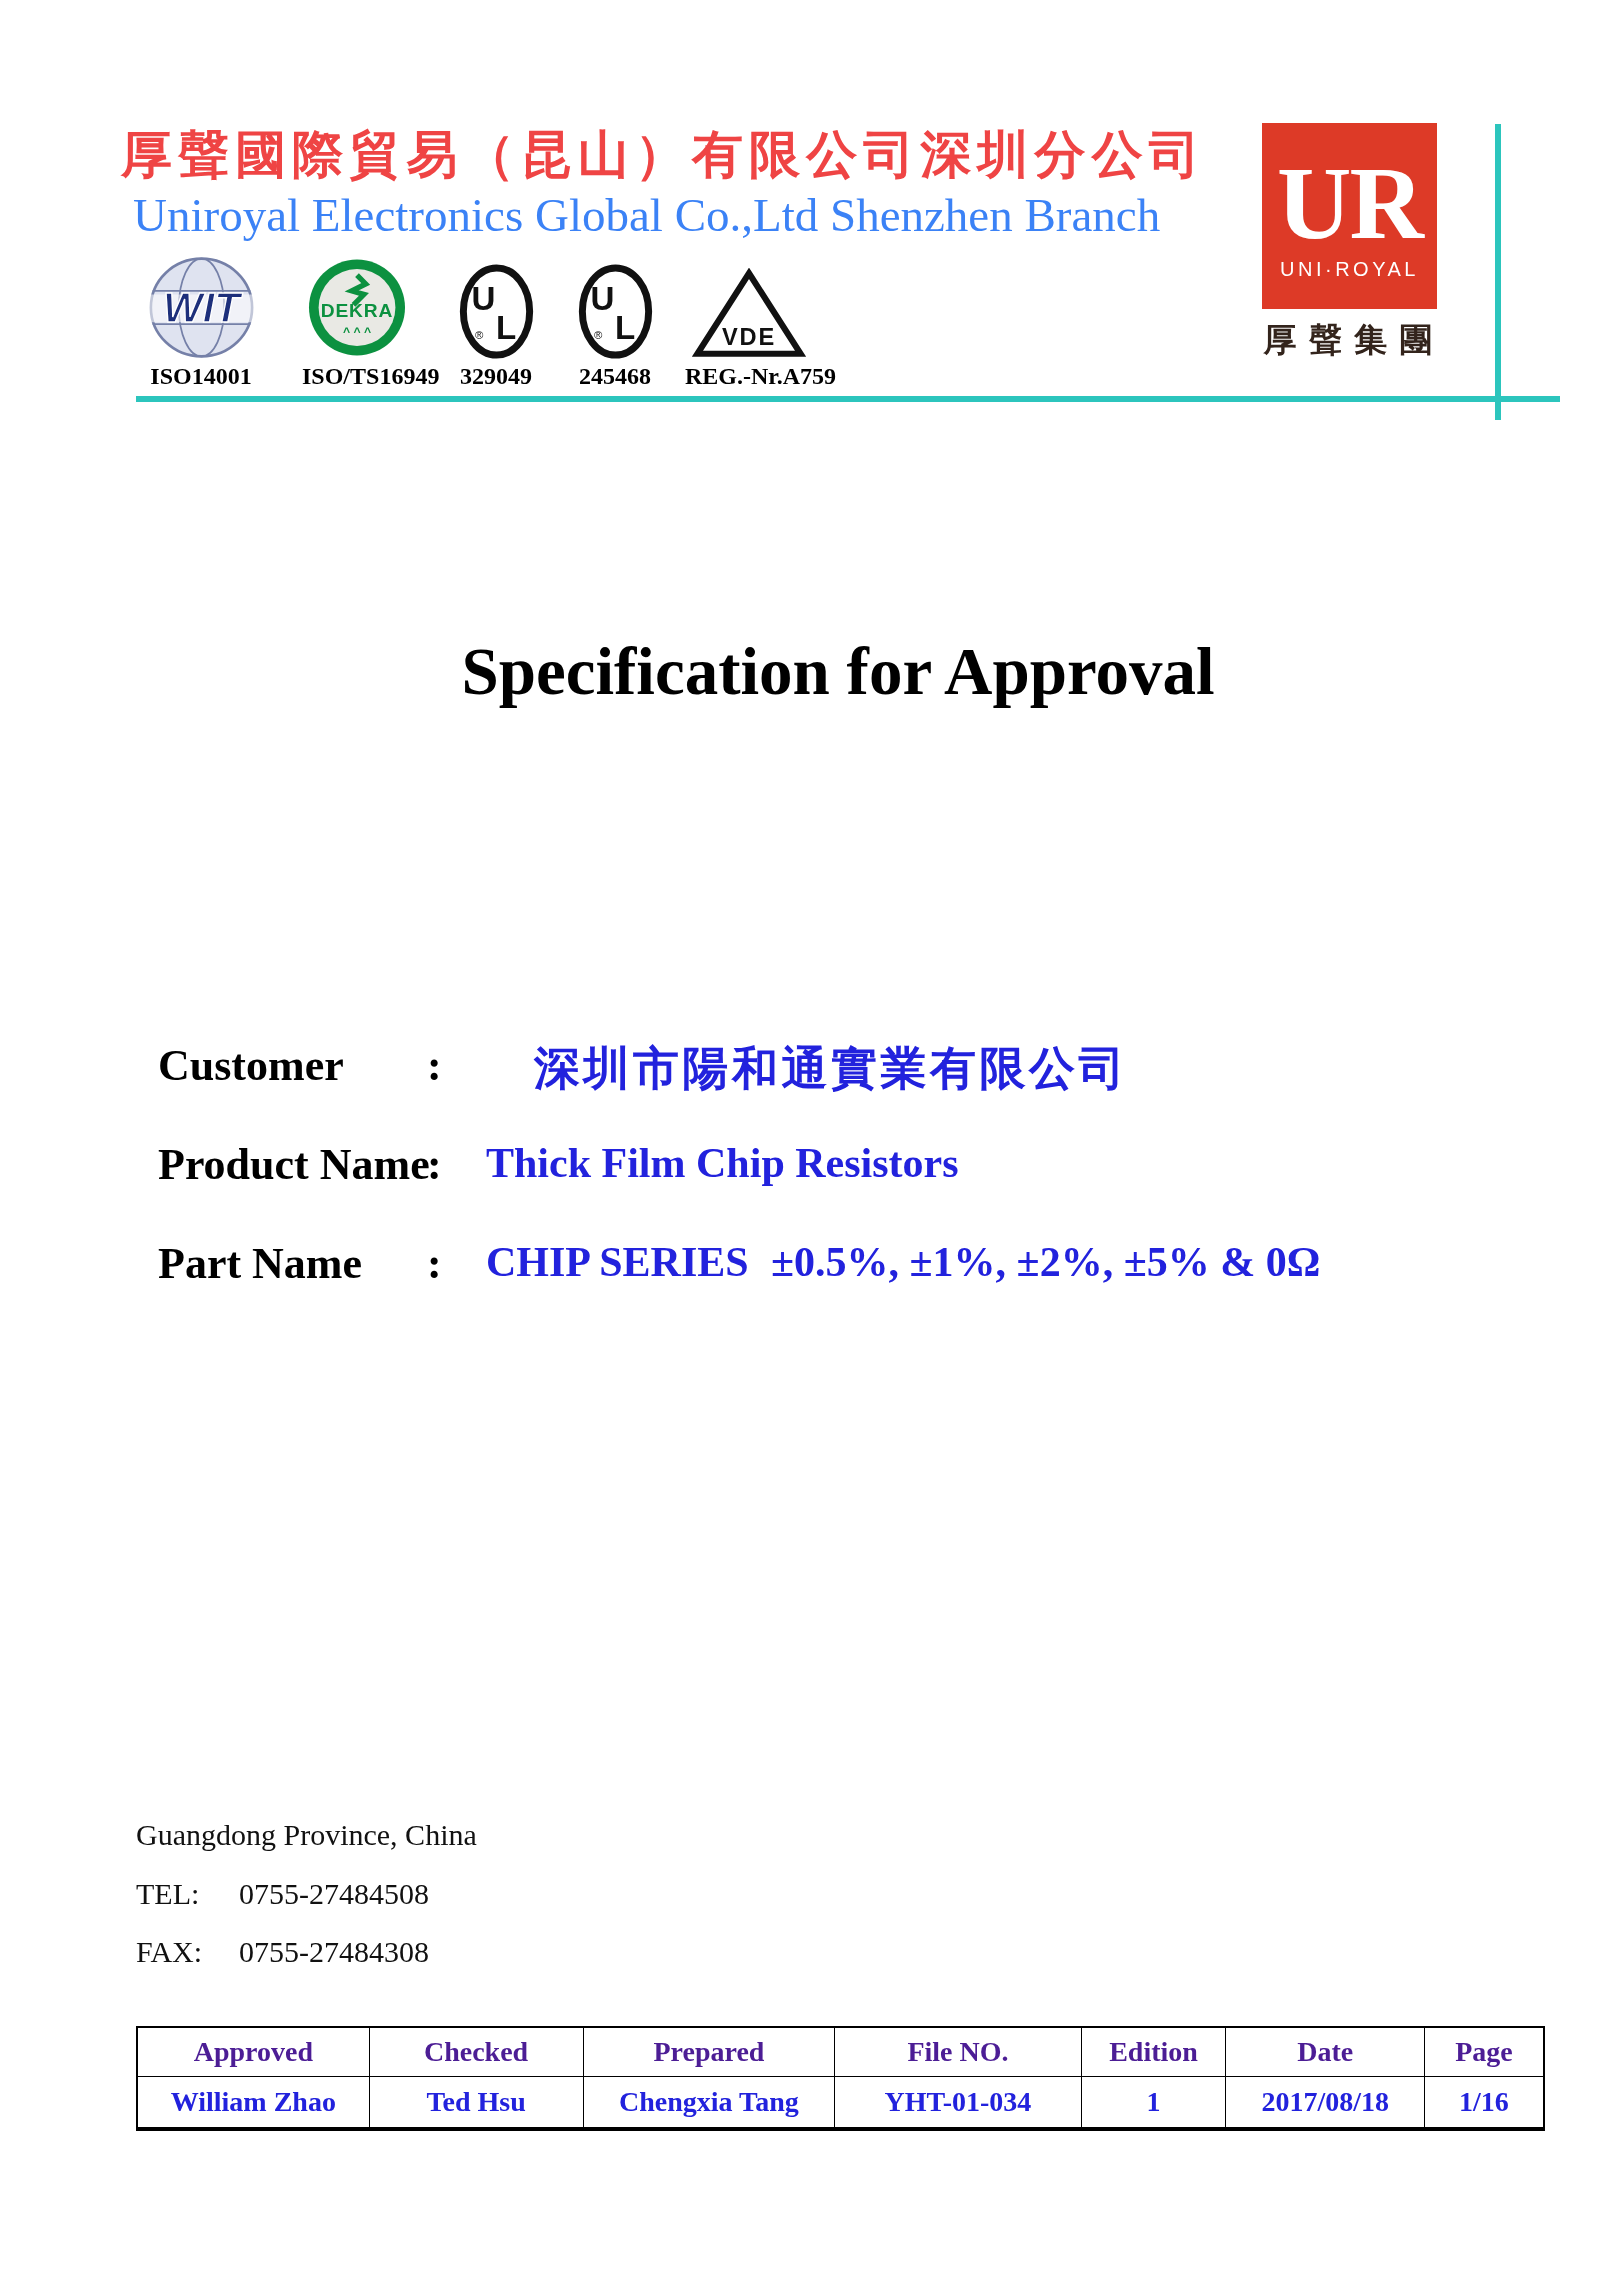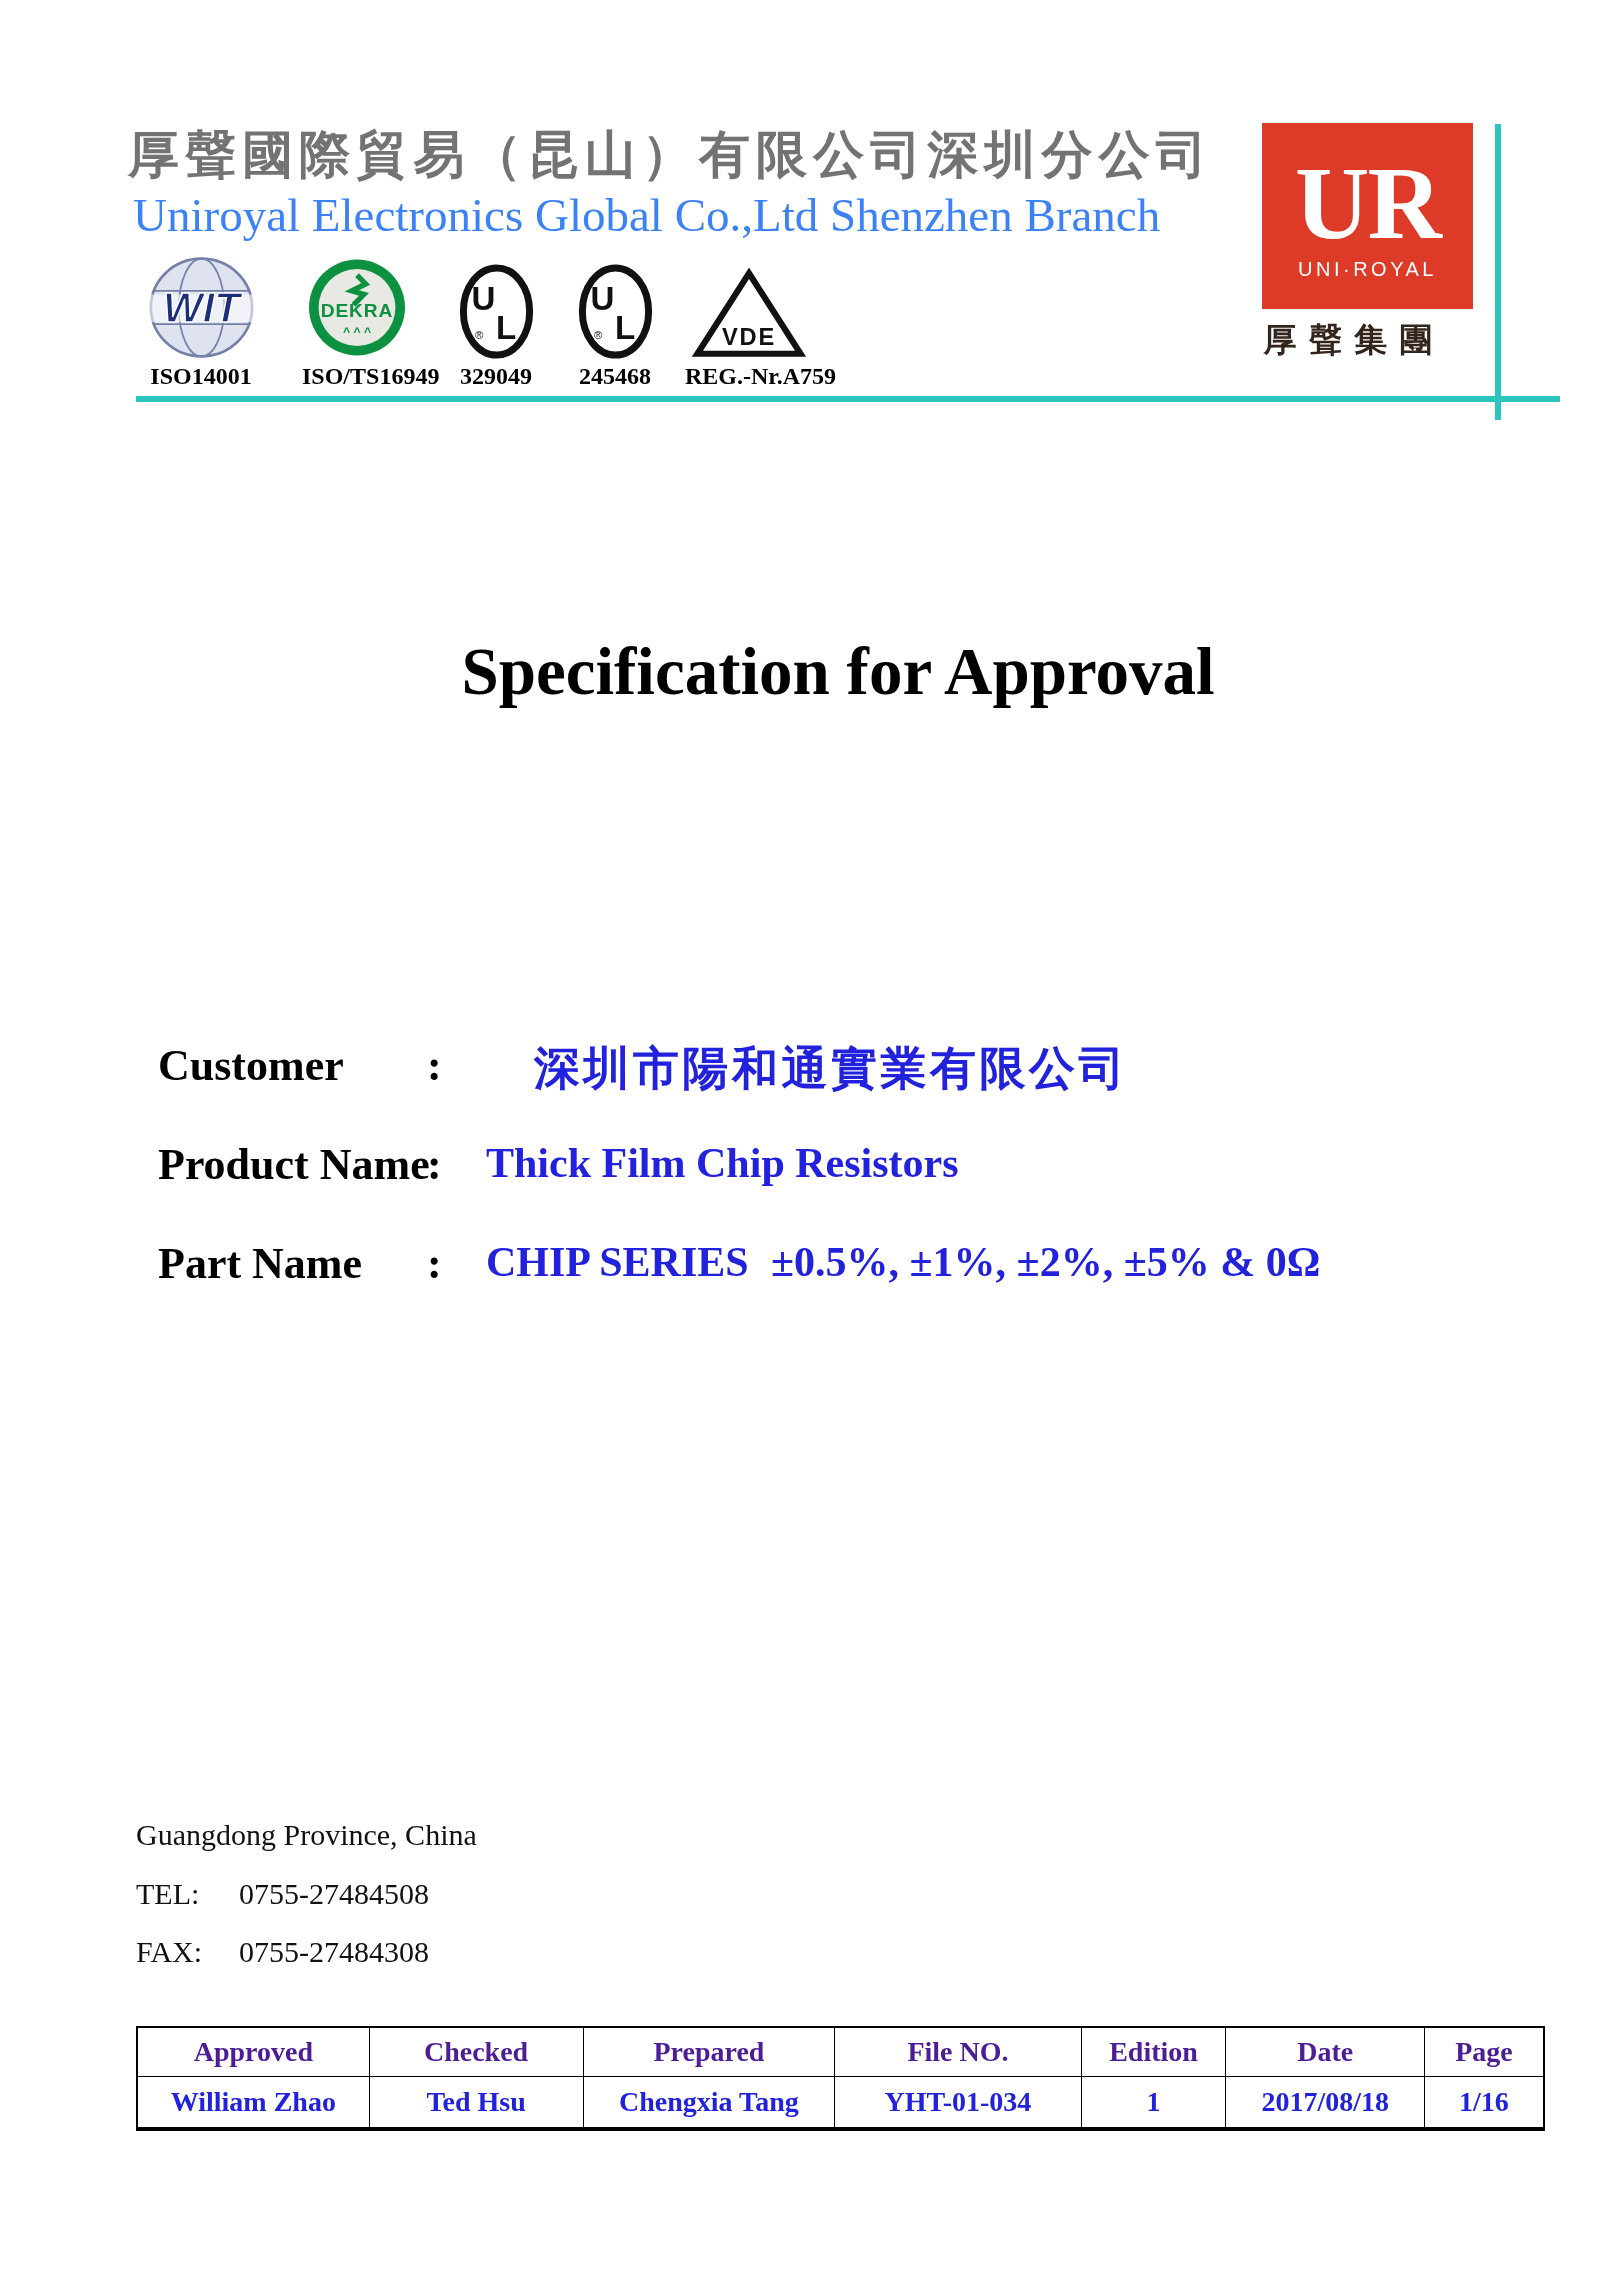--- a/index.html
+++ b/index.html
@@ -1,39 +1,39 @@
 <!DOCTYPE html>
 <html style="font-size:14px"><head>
 <meta charset="utf-8">
 <style>
   * { margin:0; padding:0; box-sizing:border-box; }
   html,body { background:#ffffff; }
   body { font-family:"Liberation Serif", serif; color:#000; }
   .page { position:relative; width:1623px; height:2295px; background:#fff; overflow:hidden; }
 
   
-  .company-cn { position:absolute; left:128px; top:121px; font-size:51px; font-weight:bold;
-                letter-spacing:6.1px; white-space:nowrap; color:#737373; }
+  .company-cn { position:absolute; left:121px; top:121px; font-size:51px; font-weight:bold;
+                letter-spacing:6.1px; white-space:nowrap; color:#ef4444; }
   .company-en { position:absolute; left:133px; top:188px; font-size:47px; font-weight:normal;
                 white-space:nowrap; color:#3b82f6; }
 
   .cert-row { position:absolute; left:0; top:256px; width:1623px; height:140px; }
   .cert { position:absolute; text-align:center; }
   .cert .icon-box { height:103px; display:flex; align-items:flex-end; justify-content:center; }
   .cert .cert-label { display:block; margin-top:3.5px; font-size:24px; font-weight:bold;
                       white-space:nowrap; letter-spacing:0px; }
   .cert-wit  { left:131px; width:140px; }
   .cert-dekra{ left:302px; width:110px; }
   .cert-ul1  { left:452px; width:88px; }
   .cert-ul2  { left:571px; width:88px; }
   .cert-vde  { left:685px; width:127px; }
   .cert-cqc  { left:848px; width:145px; }
 
   .logo-block { position:absolute; left:1262px; top:123px; width:175px; }
-  .logo-square { width:211px; height:186px; background:#dd3a27; color:#fff; text-align:center;
+  .logo-square { width:175px; height:186px; background:#dd3a27; color:#fff; text-align:center;
                  display:flex; flex-direction:column; justify-content:center; align-items:center; }
   .logo-initials { font-size:103px; font-weight:bold; line-height:105px; letter-spacing:-1.8px;
                    font-family:"Liberation Serif", serif; }
   .logo-brand { font-size:20px; letter-spacing:3.5px; margin-top:1.8px; font-family:"Liberation Sans", sans-serif; }
   .logo-caption { position:absolute; left:-8.8px; top:195px; width:202px; text-align:center;
                   font-size:33px; letter-spacing:12.3px; color:#33241c; white-space:nowrap; font-weight:bold; }
 
   .teal-hline { position:absolute; left:136px; top:396px; width:1424px; height:6.1px; background:#2cc5bd; }
   .teal-vline { position:absolute; left:1495px; top:124px; width:6.1px; height:296px; background:#2cc5bd; }
 

